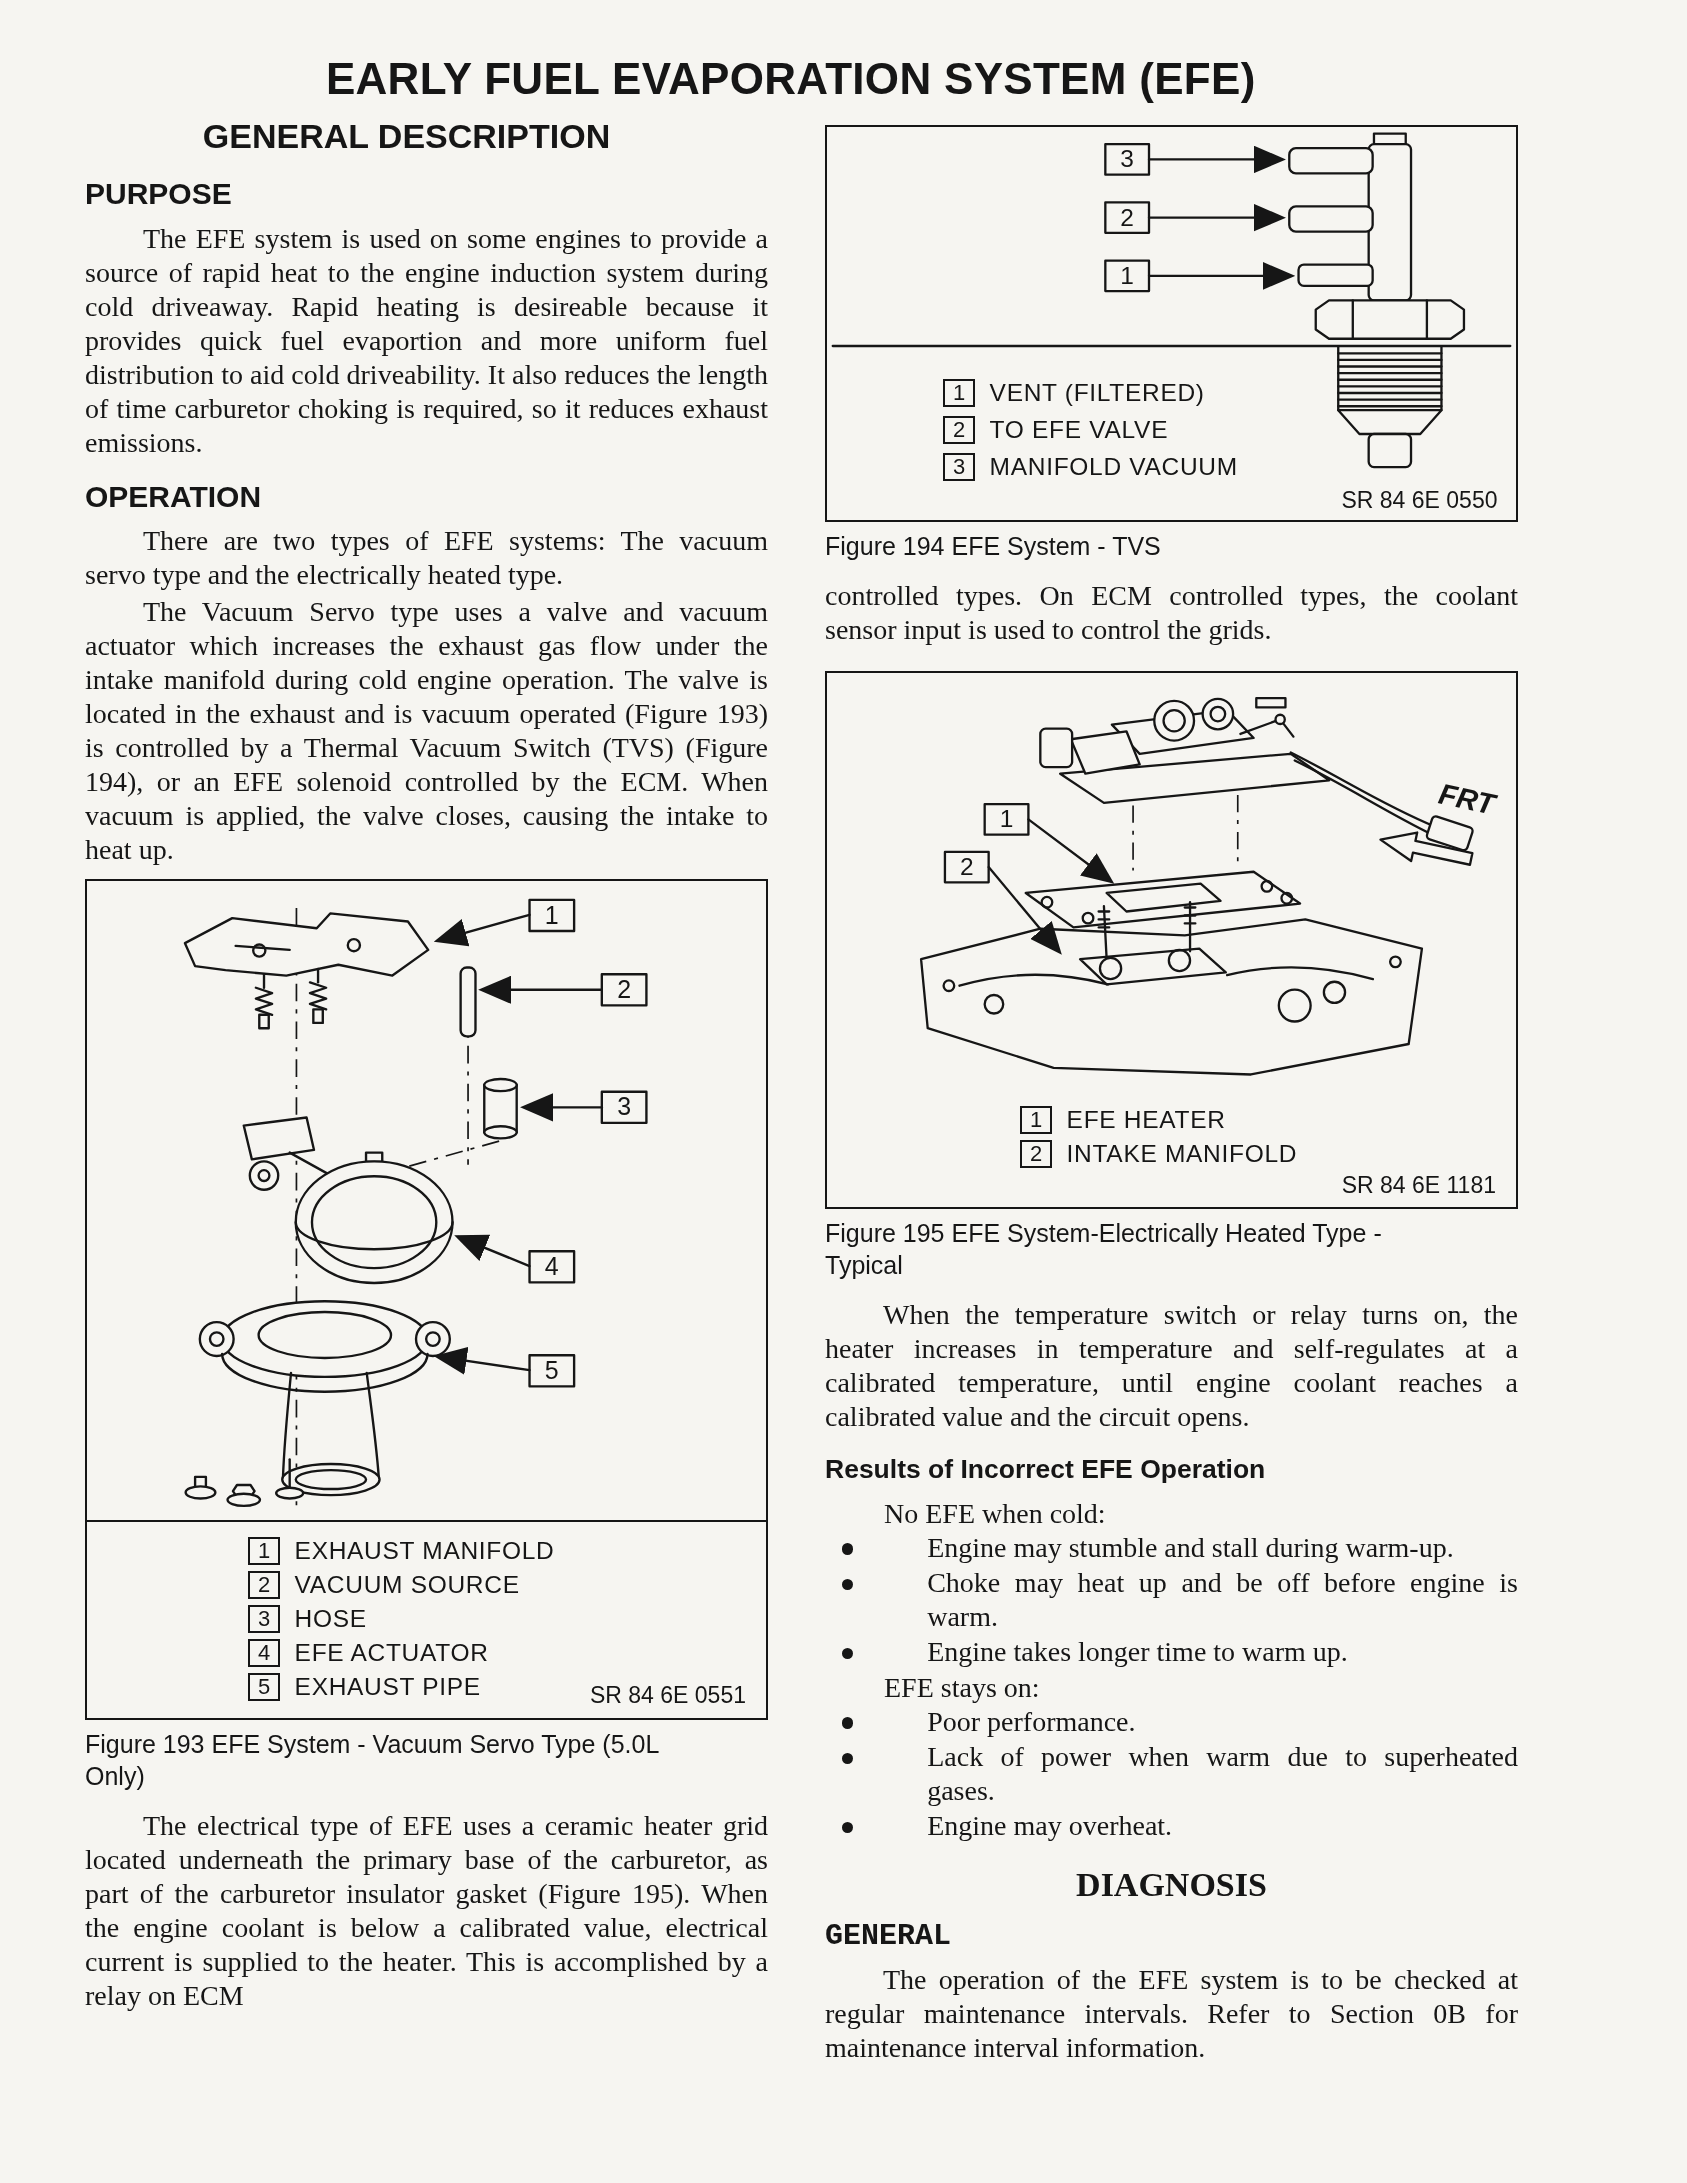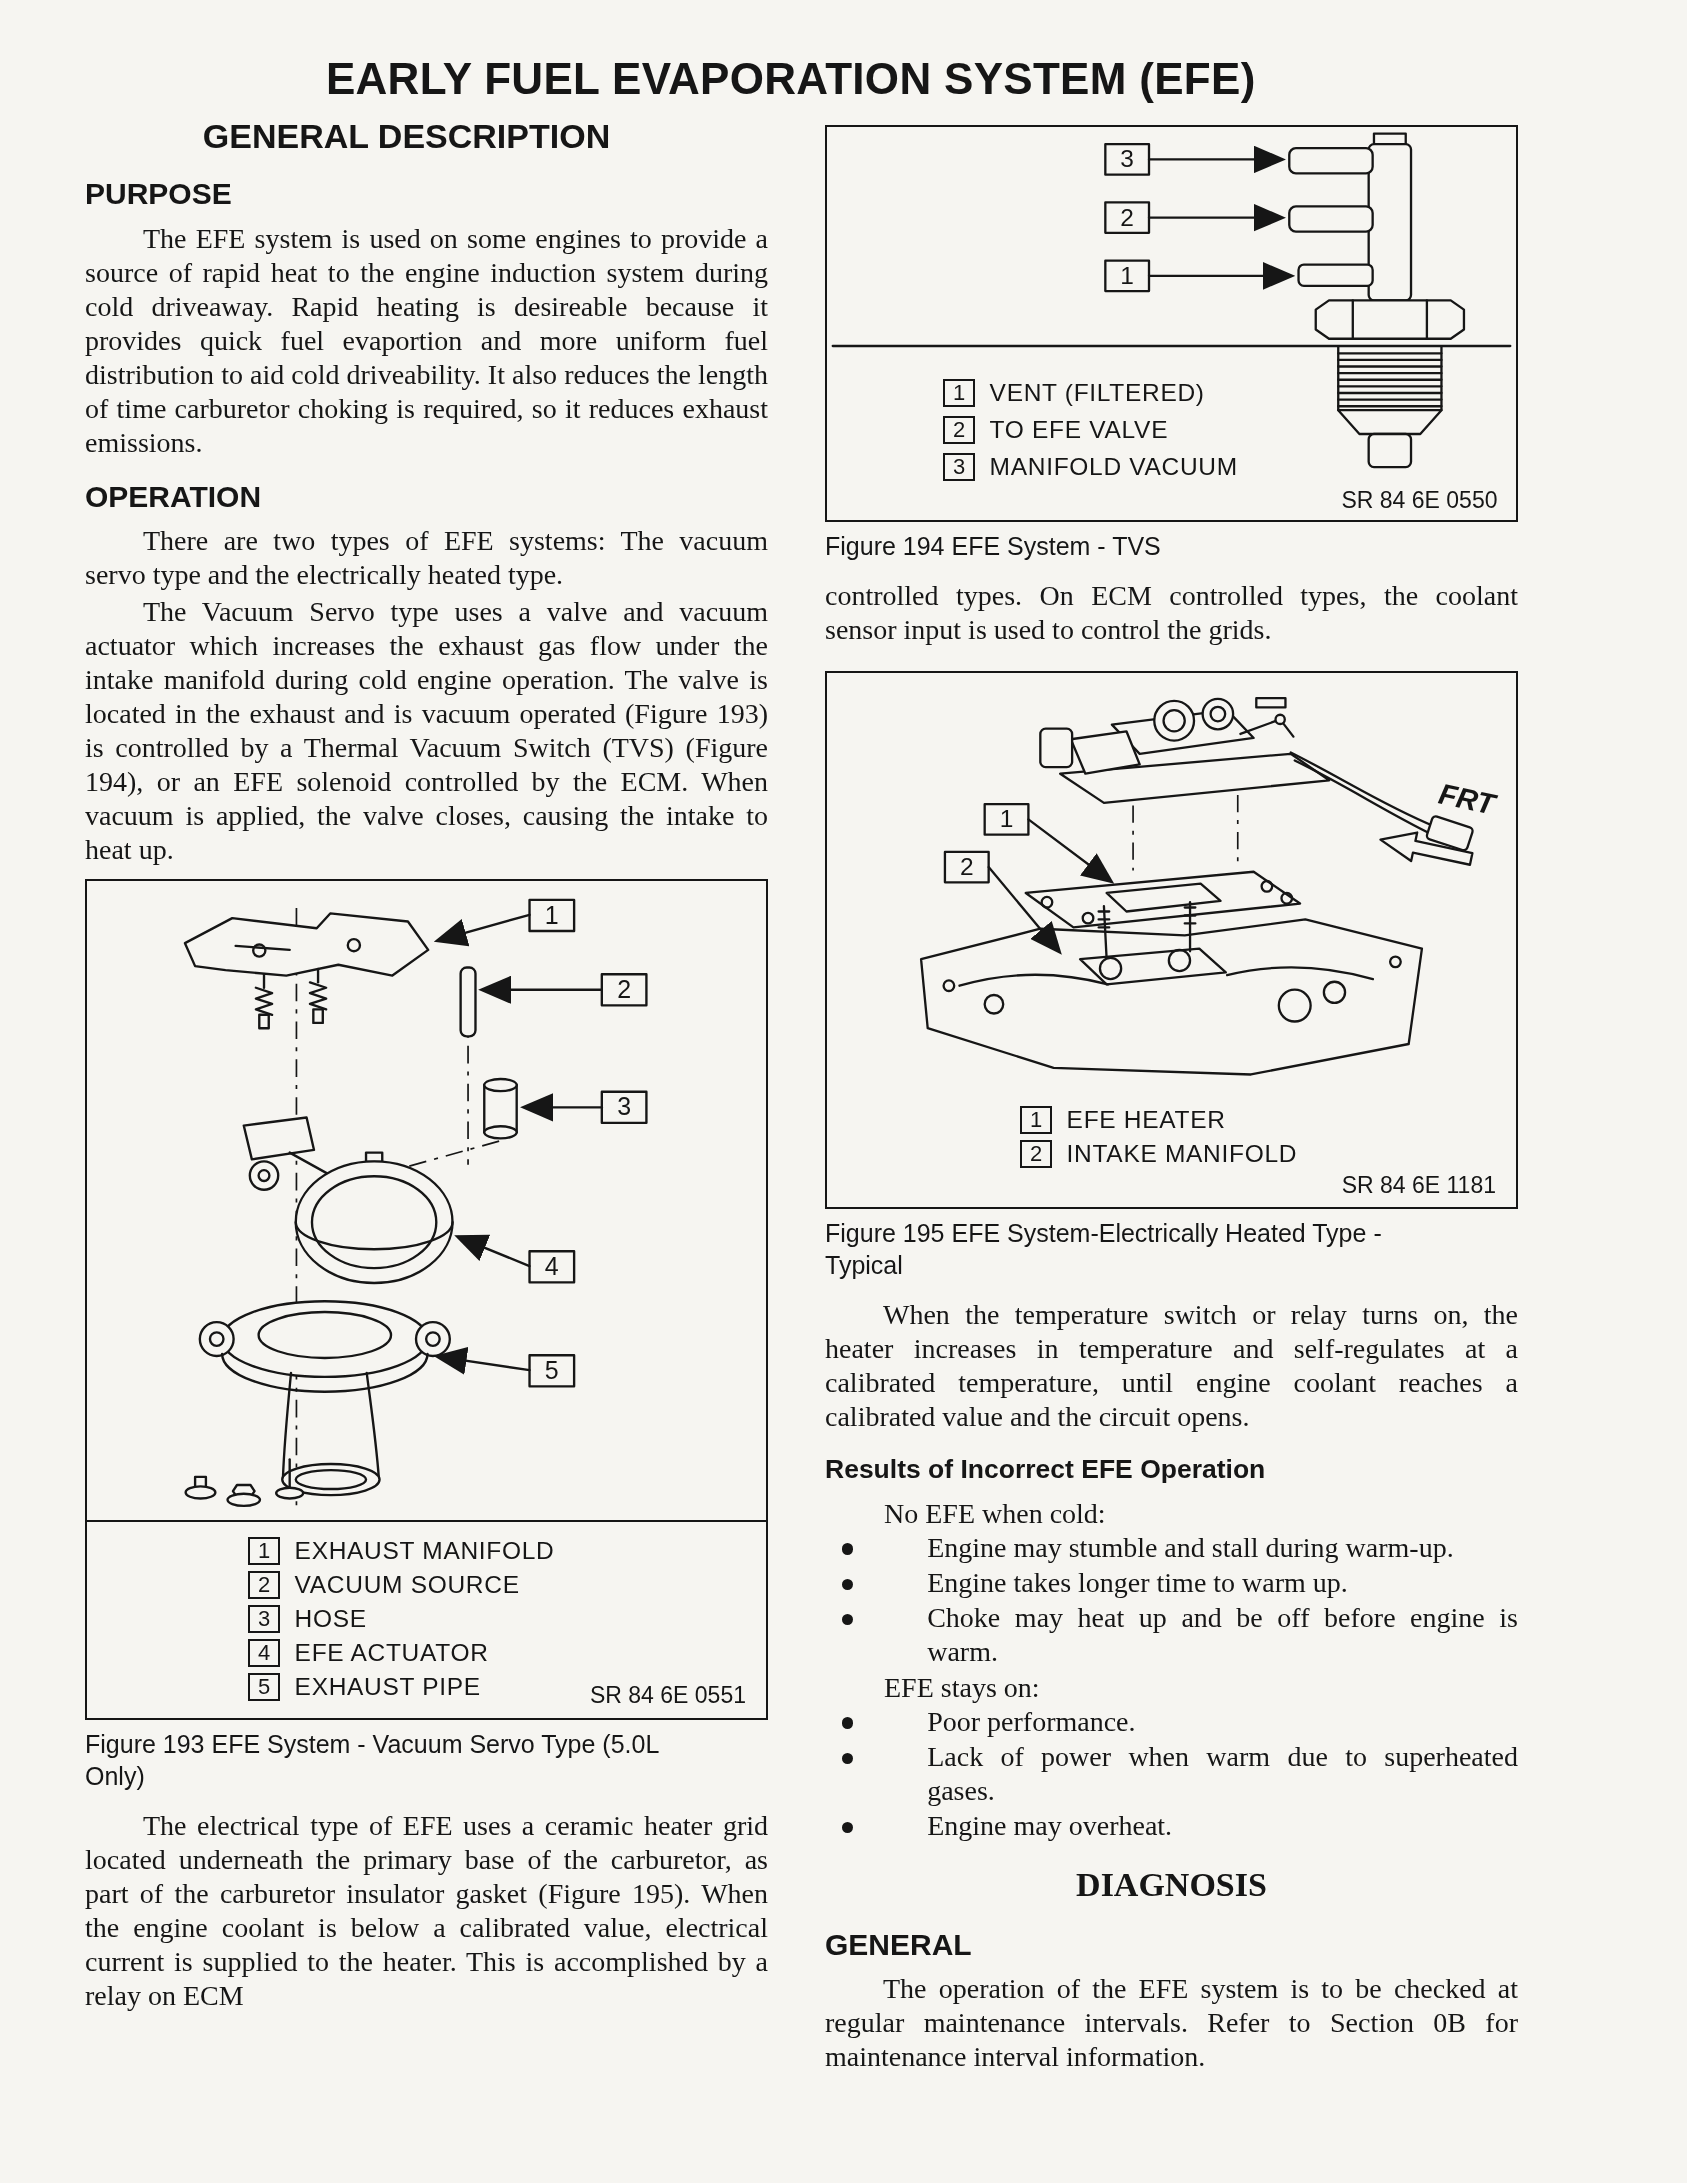--- a/index.html
+++ b/index.html
@@ -422,41 +422,41 @@
 
       <h3 class="small-h">Results of Incorrect EFE Operation</h3>
 
       <div class="plain-label">No EFE when cold:</div>
       <div class="bullet-row">
         <span class="dot"></span>
         <div class="bullet-text">Engine may stumble and stall during warm-up.</div>
       </div>
       <div class="bullet-row">
         <span class="dot"></span>
+        <div class="bullet-text">Choke may heat up and be off before engine is warm.</div>
+      </div>
+      <div class="bullet-row">
+        <span class="dot"></span>
         <div class="bullet-text">Engine takes longer time to warm up.</div>
       </div>
-      <div class="bullet-row">
-        <span class="dot"></span>
-        <div class="bullet-text">Choke may heat up and be off before engine is warm.</div>
-      </div>
 
       <div class="plain-label">EFE stays on:</div>
       <div class="bullet-row">
         <span class="dot"></span>
         <div class="bullet-text">Poor performance.</div>
       </div>
       <div class="bullet-row">
         <span class="dot"></span>
         <div class="bullet-text">Lack of power when warm due to superheated gases.</div>
       </div>
       <div class="bullet-row">
         <span class="dot"></span>
         <div class="bullet-text">Engine may overheat.</div>
       </div>
 
       <h2 class="diag-h">DIAGNOSIS</h2>
-      <h3 class="sub-h" style="margin-top:24px;">GENERAL</h3>
+      <h3 class="sub-h" style="margin-top:15px;font-family:Liberation Mono, monospace;">GENERAL</h3>
       <p class="body indent">The operation of the EFE system is to be checked at regular maintenance intervals. Refer to Section 0B for maintenance interval information.</p>
 
     </div>
   </div>
 </div>
 
 
 </body></html>

